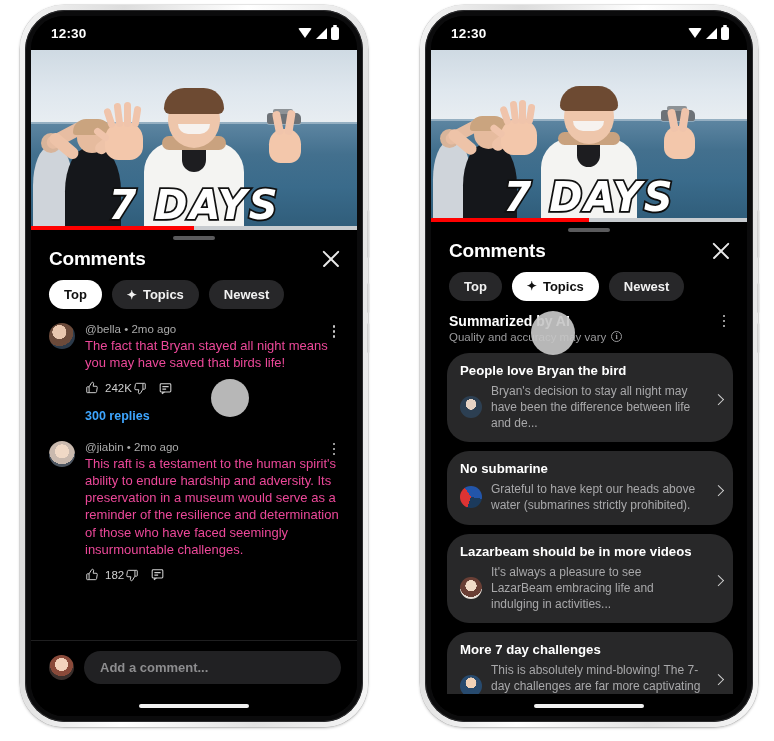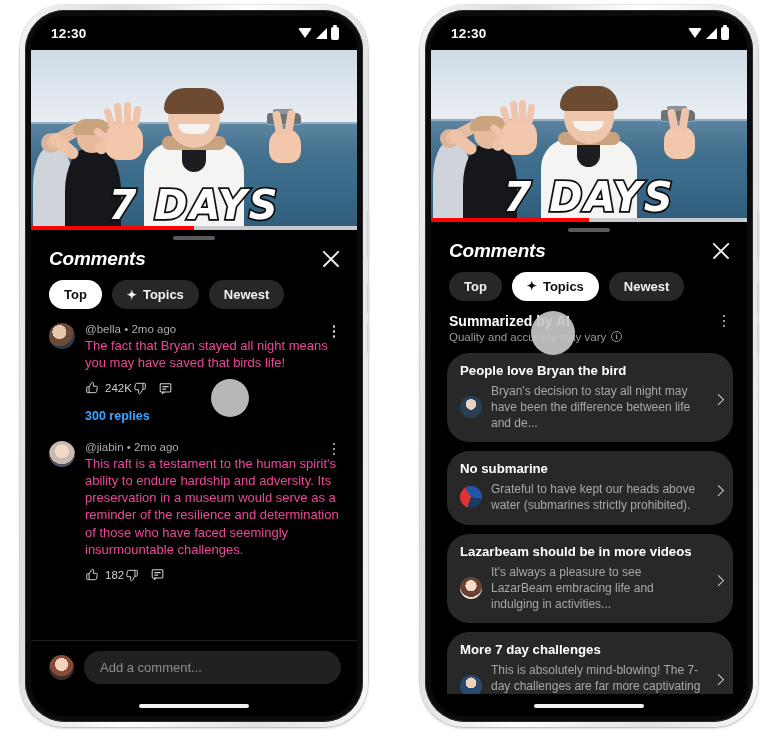--- a/index.html
+++ b/index.html
@@ -120,21 +120,20 @@
   .phone.left  .progressbar .played { width: 50%; }
   .phone.right .progressbar .played { width: 50%; }
 
   
   .sheet { flex:1 1 auto; background:#000; display:flex; flex-direction:column; position:relative; min-height:0; }
   .grabber { width:42px; height:4px; border-radius:3px; background:#5a5a5c; margin:6px auto 0; }
 
   .sheet-head {
     display:flex; align-items:center; justify-content:space-between;
     padding: 8px 16px 6px 18px;
-    font-style: italic;
   }
   .sheet-title { color:#fff; font-size:19px; font-weight:700; letter-spacing:-.2px; }
   .close-x { width:20px; height:20px; position:relative; flex:0 0 20px; }
   .close-x::before,.close-x::after{
     content:''; position:absolute; left:-1px; top:9px; width:22px; height:1.6px; background:#e8e8e8; border-radius:2px;
   }
   .close-x::before{transform:rotate(45deg);} .close-x::after{transform:rotate(-45deg);}
 
   .chips { display:flex; gap:10px; padding: 4px 18px 0; align-items:center; }
   .chip {
@@ -165,20 +164,21 @@
   
   .icn { width:14px; height:14px; display:block; }
   .icn.lg { width:15px; height:15px; }
 
   
   .composer {
     display:flex; align-items:center; gap:10px;
     padding: 10px 16px 10px 18px;
     margin-top:auto;
     border-top:1px solid #1f1f20;
+    font-weight:bold;
   }
   .composer .avatar { width:25px; height:25px; flex:0 0 25px; }
   .composer-input {
     flex:1 1 auto; height:33px; border-radius:18px; background:#212123;
     display:flex; align-items:center; padding:0 16px; color:#8d8d8f; font-size:13px;
   }
 
   
   .ai-head { padding: 12px 16px 0 18px; position:relative; }
   .ai-title { color:#fff; font-size:14px; font-weight:700; }

